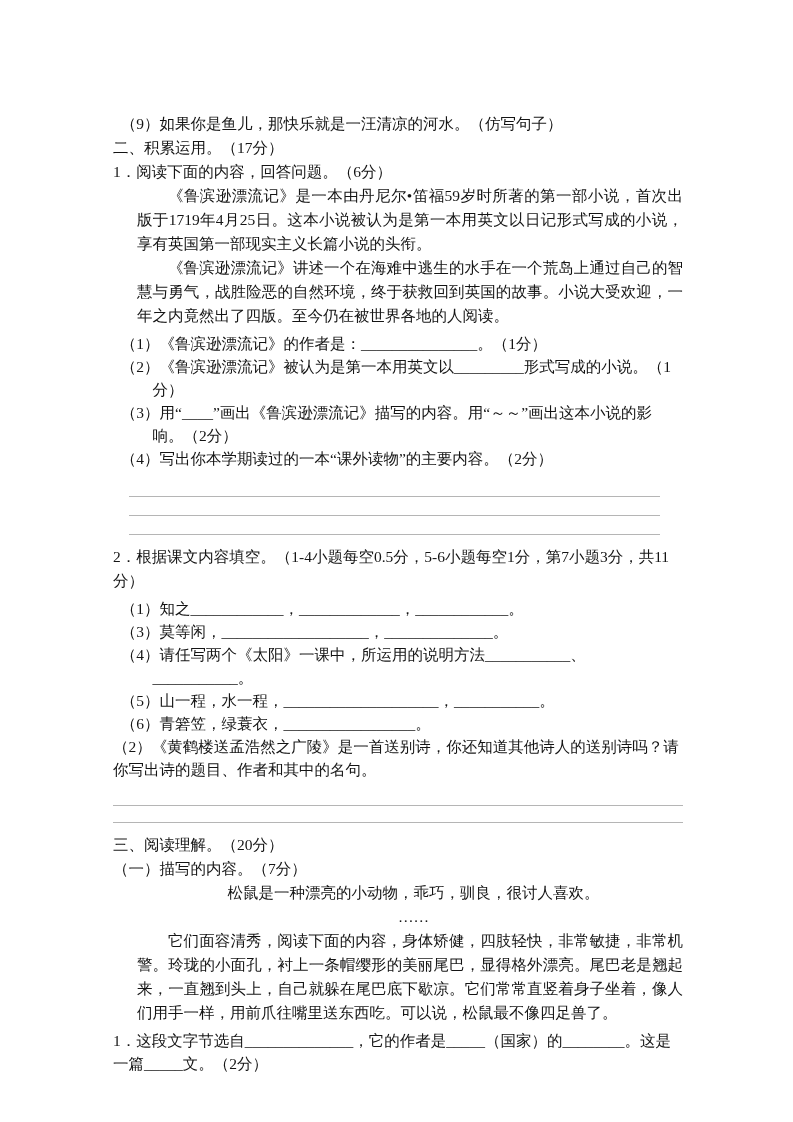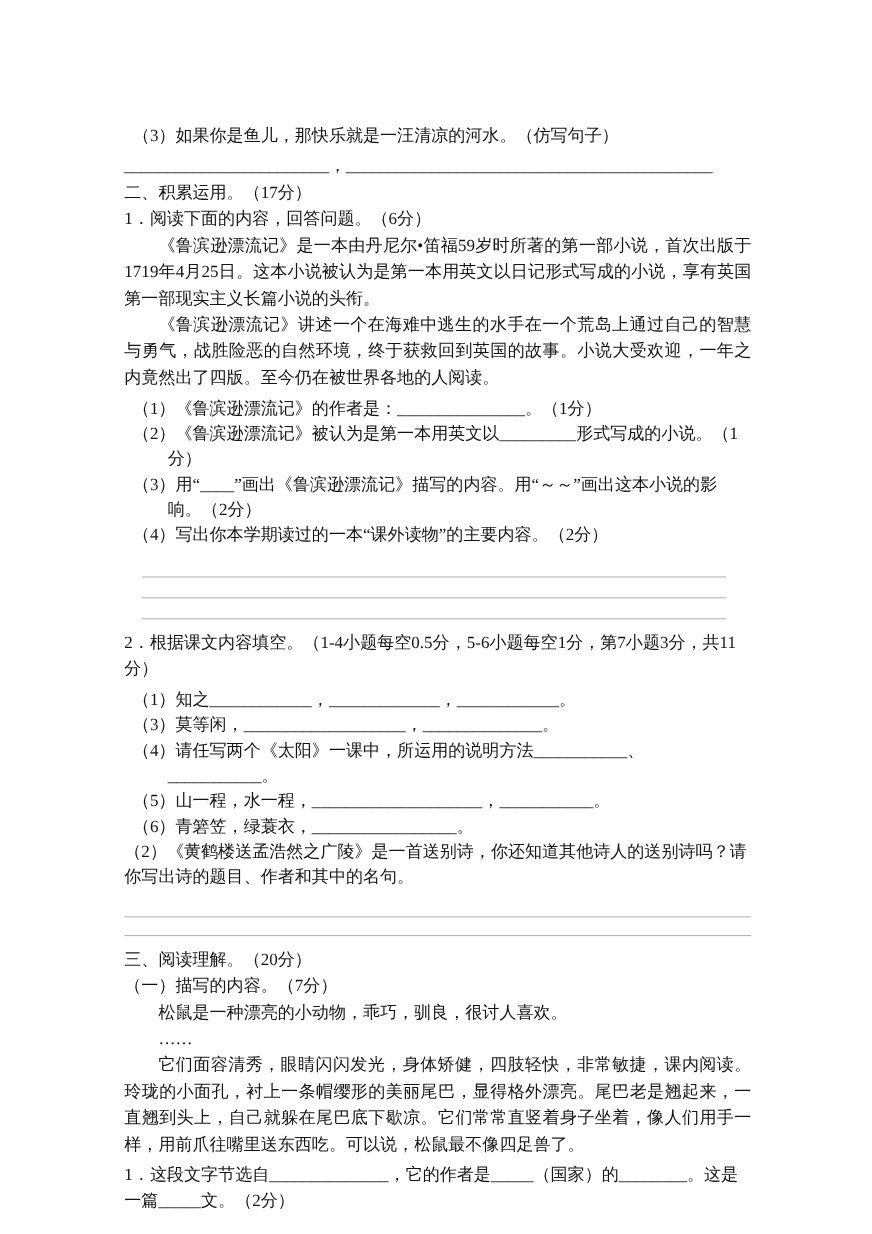--- a/index.html
+++ b/index.html
@@ -19,22 +19,23 @@
   .sheet {
     box-sizing: border-box;
     width: 793px;
     height: 1122px;
     padding: 112px 110px 30px 113px;
   }
   p { margin: 0; }
   .para {
     text-align: justify;
     text-indent: 2em;
+    margin-left: 24px;
   }
-  .indent { text-indent: 2em; }
+  .indent { text-indent: 2em; text-align: center; }
   .sub {
     padding-left: 2.55em;
     text-indent: -2.05em;
   }
   .q { line-height: 23px; }
   .qtitle { line-height: 24px; }
   .sec { line-height: 24px; margin-top: 1px; }
   .blank-line {
     letter-spacing: 0;
     white-space: nowrap;
@@ -50,22 +51,21 @@
     margin-right: 23px;
   }
   .rules-full .rule { height: 16px; }
   .gap-sm { margin-top: 4px; }
 </style>
 </head>
 <body>
 
 <div class="sheet">
 
-  <p class="q sub">（3）如果你是鱼儿，那快乐就是一汪清凉的河水。（仿写句子）</p>
-  <p class="blank-line">________________________，___________________________________________</p>
+  <p class="q sub">（9）如果你是鱼儿，那快乐就是一汪清凉的河水。（仿写句子）</p>
 
   <p class="sec">二、积累运用。（17分）</p>
 
   <p class="qtitle">1．阅读下面的内容，回答问题。（6分）</p>
   <p class="para">《鲁滨逊漂流记》是一本由丹尼尔•笛福59岁时所著的第一部小说，首次出版于1719年4月25日。这本小说被认为是第一本用英文以日记形式写成的小说，享有英国第一部现实主义长篇小说的头衔。</p>
   <p class="para">《鲁滨逊漂流记》讲述一个在海难中逃生的水手在一个荒岛上通过自己的智慧与勇气，战胜险恶的自然环境，终于获救回到英国的故事。小说大受欢迎，一年之内竟然出了四版。至今仍在被世界各地的人阅读。</p>
 
   <p class="q sub gap-sm">（1）《鲁滨逊漂流记》的作者是：_______________。（1分）</p>
   <p class="q sub">（2）《鲁滨逊漂流记》被认为是第一本用英文以_________形式写成的小说。（1分）</p>
   <p class="q sub">（3）用“____”画出《鲁滨逊漂流记》描写的内容。用“～～”画出这本小说的影响。（2分）</p>
@@ -88,17 +88,17 @@
   <div class="rules rules-full">
     <div class="rule"></div>
     <div class="rule"></div>
   </div>
 
   <p class="sec">三、阅读理解。（20分）</p>
   <p class="qtitle">（一）描写的内容。（7分）</p>
 
   <p class="indent">松鼠是一种漂亮的小动物，乖巧，驯良，很讨人喜欢。</p>
   <p class="indent">……</p>
-  <p class="para">它们面容清秀，眼睛闪闪发光，身体矫健，四肢轻快，非常敏捷，课内阅读。玲珑的小面孔，衬上一条帽缨形的美丽尾巴，显得格外漂亮。尾巴老是翘起来，一直翘到头上，自己就躲在尾巴底下歇凉。它们常常直竖着身子坐着，像人们用手一样，用前爪往嘴里送东西吃。可以说，松鼠最不像四足兽了。</p>
+  <p class="para">它们面容清秀，阅读下面的内容，身体矫健，四肢轻快，非常敏捷，非常机警。玲珑的小面孔，衬上一条帽缨形的美丽尾巴，显得格外漂亮。尾巴老是翘起来，一直翘到头上，自己就躲在尾巴底下歇凉。它们常常直竖着身子坐着，像人们用手一样，用前爪往嘴里送东西吃。可以说，松鼠最不像四足兽了。</p>
 
   <p class="q gap-sm">1．这段文字节选自______________，它的作者是_____（国家）的________。这是一篇_____文。（2分）</p>
 
 </div>
 
 </body></html>

